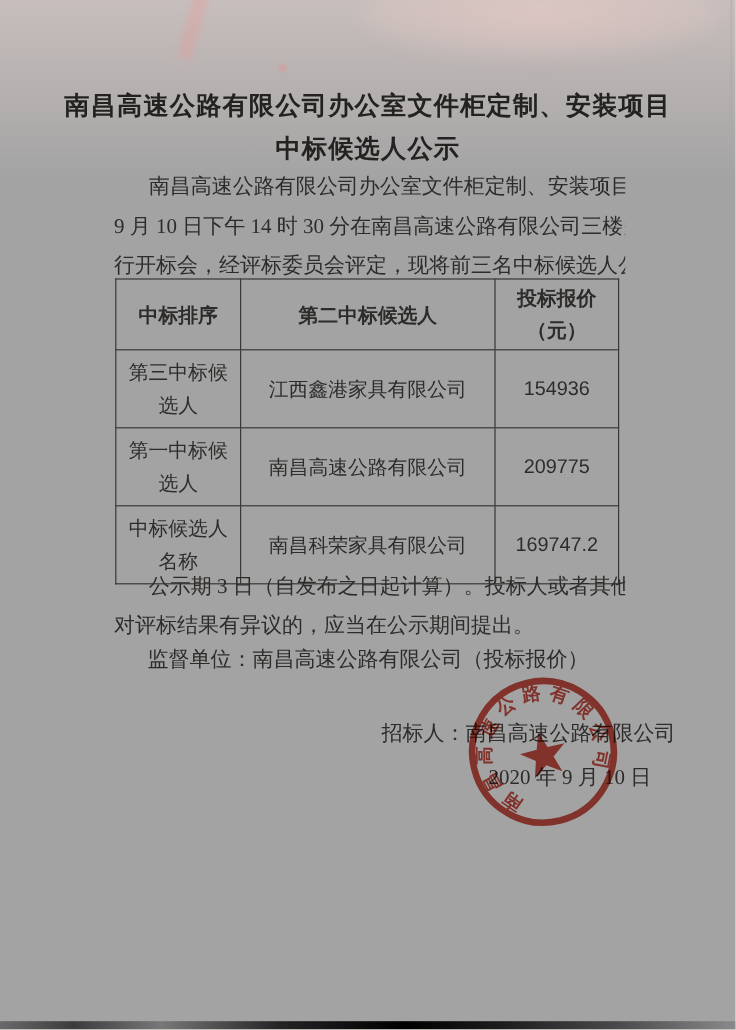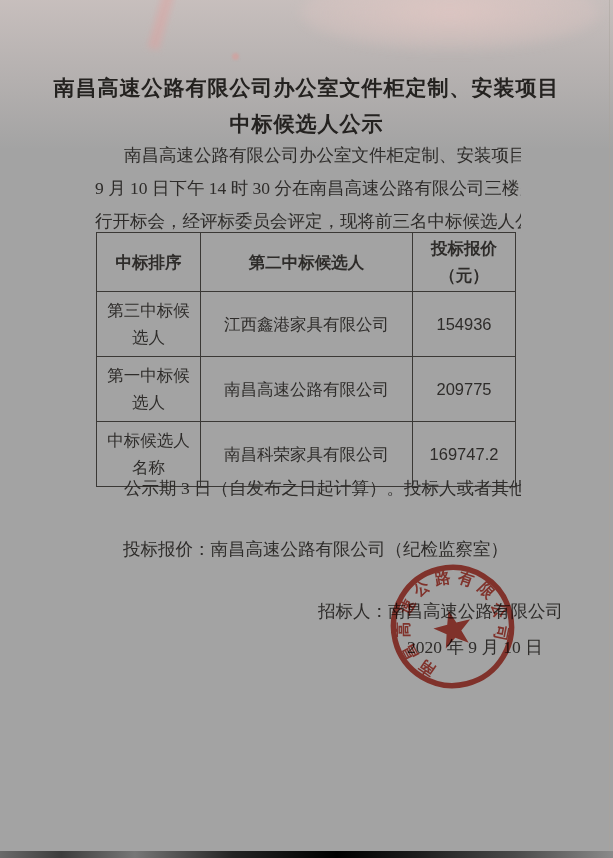--- a/index.html
+++ b/index.html
@@ -101,23 +101,24 @@
     <tr>
       <td>中标候选人名称</td>
       <td>南昌科荣家具有限公司</td>
       <td class="price">169747.2</td>
     </tr>
   </tbody>
     </table>
 
   <div class="para notice">
     <div class="line indent">公示期 3 日（自发布之日起计算）。投标人或者其他利害关系人</div>
+    <div class="line">对评标结果有异议的，应当在公示期间提出。</div>
   </div>
 
-  <div class="single-line supervisor">投标报价：南昌高速公路有限公司（纪检监察室）</div>
+  <div class="single-line supervisor">监督单位：南昌高速公路有限公司（投标报价）</div>
   <div class="single-line tenderer">招标人：南昌高速公路有限公司</div>
   <div class="single-line docdate">2020 年 9 月 10 日</div>
 
   <svg class="seal" viewBox="0 0 131 131" xmlns="http://www.w3.org/2000/svg">
     <circle cx="65.5" cy="65.5" r="59" fill="none" stroke="#c23a2e" stroke-width="5.5"></circle>
     <path id="sealArc" d="M 40.3 101.5 A 44 44 0 1 1 90.8 101.5" fill="none"></path>
     <text font-size="15.5" font-weight="bold" fill="#c23a2e" letter-spacing="5.5" font-family="Liberation Serif, DejaVu Serif, serif">
       <textPath href="#sealArc">南昌高速公路有限公司</textPath>
     </text>
     <polygon fill="#c23a2e" points="65.5,49 60.8,62.5 46.5,62.8 57.9,71.5 53.7,85.2 65.5,77 77.3,85.2 73.1,71.5 84.5,62.8 70.2,62.5"></polygon>

